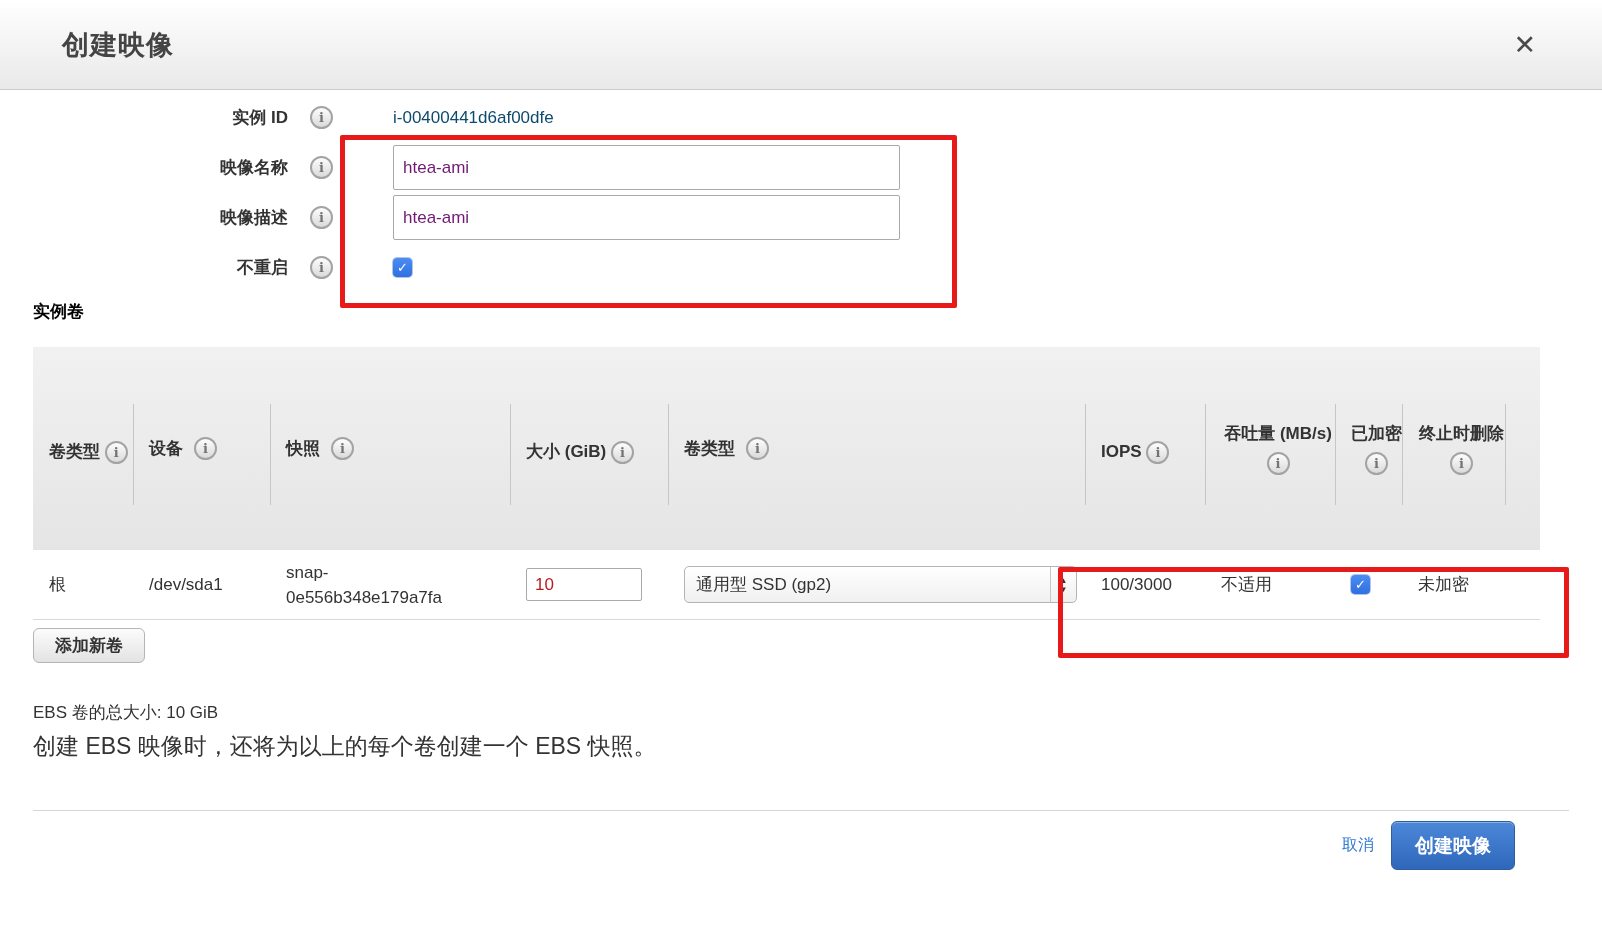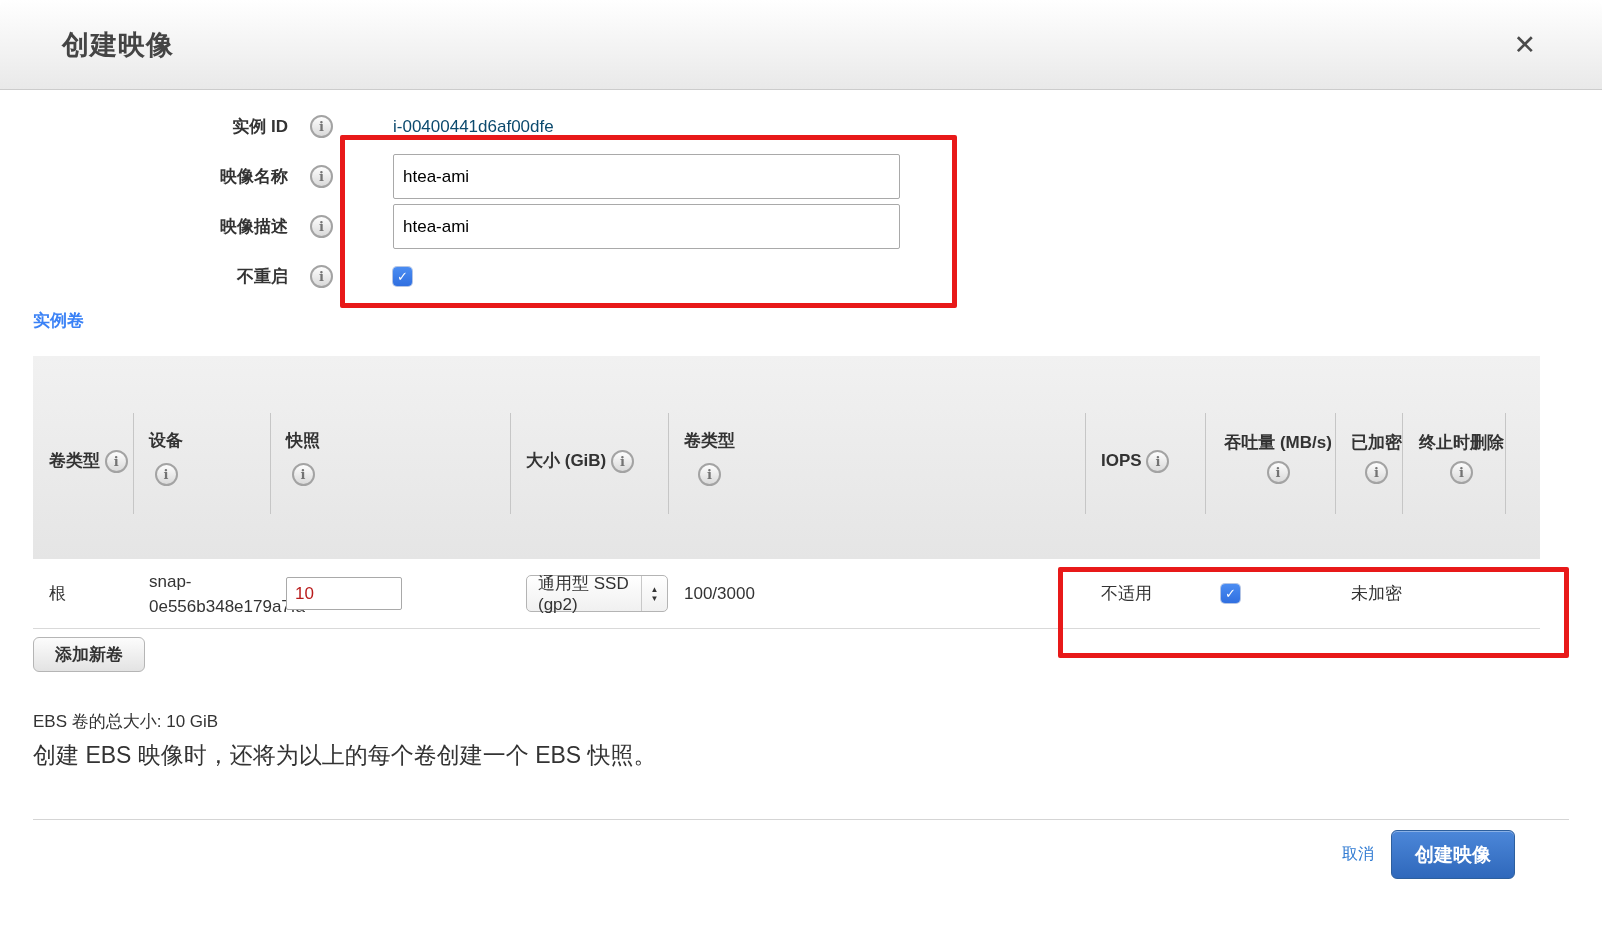--- a/index.html
+++ b/index.html
@@ -11,66 +11,66 @@
     height: 90px; padding-left: 62px; display: flex; align-items: center;
     background: linear-gradient(#ffffff, #e9e9e9); border-bottom: 1px solid #cccccc;
     border-radius: 8px 8px 0 0;
   }
   .modal-title { font-size: 27px; font-weight: bold; color: #444; letter-spacing: 1px; }
   .close-btn {
     position: absolute; top: 32px; right: 66px; font-size: 27px; color: #4a4a4a;
     font-weight: bold; cursor: pointer; line-height: 1;
   }
 
-  .body { padding: 20px 33px 0 33px; }
+  .body { padding: 11px 33px 0 33px; }
 
   
   .form-row { display: flex; align-items: center; height: 33px; margin-bottom: 17px; }
   .form-label { width: 255px; text-align: right; font-weight: bold; font-size: 17px; color: #333; }
   .info-icon {
     width: 23px; height: 23px; margin-left: 22px; border-radius: 50%;
     border: 2px solid #a3a3a3; background: linear-gradient(#fdfdfd, #dadada);
     color: #737373; font-family: "DejaVu Serif", serif; font-weight: bold; font-size: 13px;
     display: inline-flex; align-items: center; justify-content: center; flex: 0 0 auto;
     cursor: pointer;
   }
   .form-control { margin-left: 60px; display: flex; align-items: center; }
   .static-value { font-size: 17px; color: #0c4a6e; }
   .text-input {
     width: 507px; height: 45px; border: 1px solid #a9a9a9; border-radius: 2px;
-    font-size: 17px; padding: 0 9px; color: #000000; background: #fff;
+    font-size: 17px; padding: 0 9px; color: #701a75; background: #fff;
     font-family: "Liberation Sans", "DejaVu Sans", sans-serif;
   }
   .checkbox {
     width: 19px; height: 19px; border-radius: 4px; background: linear-gradient(#4b8df2, #306fe0);
     display: inline-flex; align-items: center; justify-content: center; cursor: pointer;
     box-shadow: 0 0 0 1px rgba(40,90,180,.35);
   }
   .checkbox .tick { color: #fff; font-size: 13px; font-weight: bold; line-height: 1; }
 
   
-  .section-title { margin-top: 9px; font-size: 17px; font-weight: bold; line-height: 22px; color: #3b82f6; }
+  .section-title { margin-top: 9px; font-size: 17px; font-weight: bold; line-height: 22px; color: #000000; }
 
   
   .vol-table { margin-top: 24px; width: 1507px; }
   .grid {
     display: grid;
     grid-template-columns: 100px 137px 240px 158px 417px 120px 130px 67px 103px 35px;
   }
   .thead { background: linear-gradient(#f1f1f1, #e5e5e5); height: 203px; }
   .th {
     position: relative; display: flex; flex-direction: column; justify-content: center;
     align-items: flex-start; padding-left: 16px; font-weight: bold; font-size: 17px; color: #333;
   }
   .th + .th::before {
     content: ""; position: absolute; left: 0; top: 28%; height: 50%;
     width: 1px; background: #c6c6c6;
   }
   .th-inner { display: inline-block; text-align: center; line-height: 23px; }
-  .th-inline { display: inline-flex; align-items: center; gap: 11px; flex-direction: column; }
+  .th-inline { display: inline-flex; align-items: center; gap: 11px; }
   .th .info-icon { margin-left: 0; margin-top: 7px; }
   .th-vertical { width: 19px; word-break: break-all; line-height: 23px; text-align: center; }
   .th-wrap2 { max-width: 62px; line-height: 23px; text-align: left; }
 
   .trow { height: 70px; border-bottom: 1px solid #d9d9d9; background: #fff; }
   .td { display: flex; align-items: center; padding-left: 16px; font-size: 17px; color: #333; }
   .td .wrap { width: 175px; line-height: 25px; overflow-wrap: break-word; }
   .size-input {
     width: 116px; height: 33px; border: 1px solid #a9a9a9; border-radius: 2px;
     font-size: 17px; padding: 0 8px; color: #b91c1c;
@@ -219,20 +219,21 @@
           <span class="th-inner">
             <span class="th-vertical">终止时删除</span>
             <span class="info-icon">i</span>
           </span>
         </div>
         <div class="th"></div>
       </div>
 
       <div class="grid trow">
         <div class="td">根</div>
+        <div class="td">/dev/sda1</div>
         <div class="td">
           <span class="wrap">snap-0e556b348e179a7fa</span>
         </div>
         <div class="td">
           <input class="size-input" type="text" value="10" style="">
         </div>
         <div class="td">
           <span class="fake-select">
             <span class="sel-text">通用型 SSD (gp2)</span>
             <span class="stepper">

